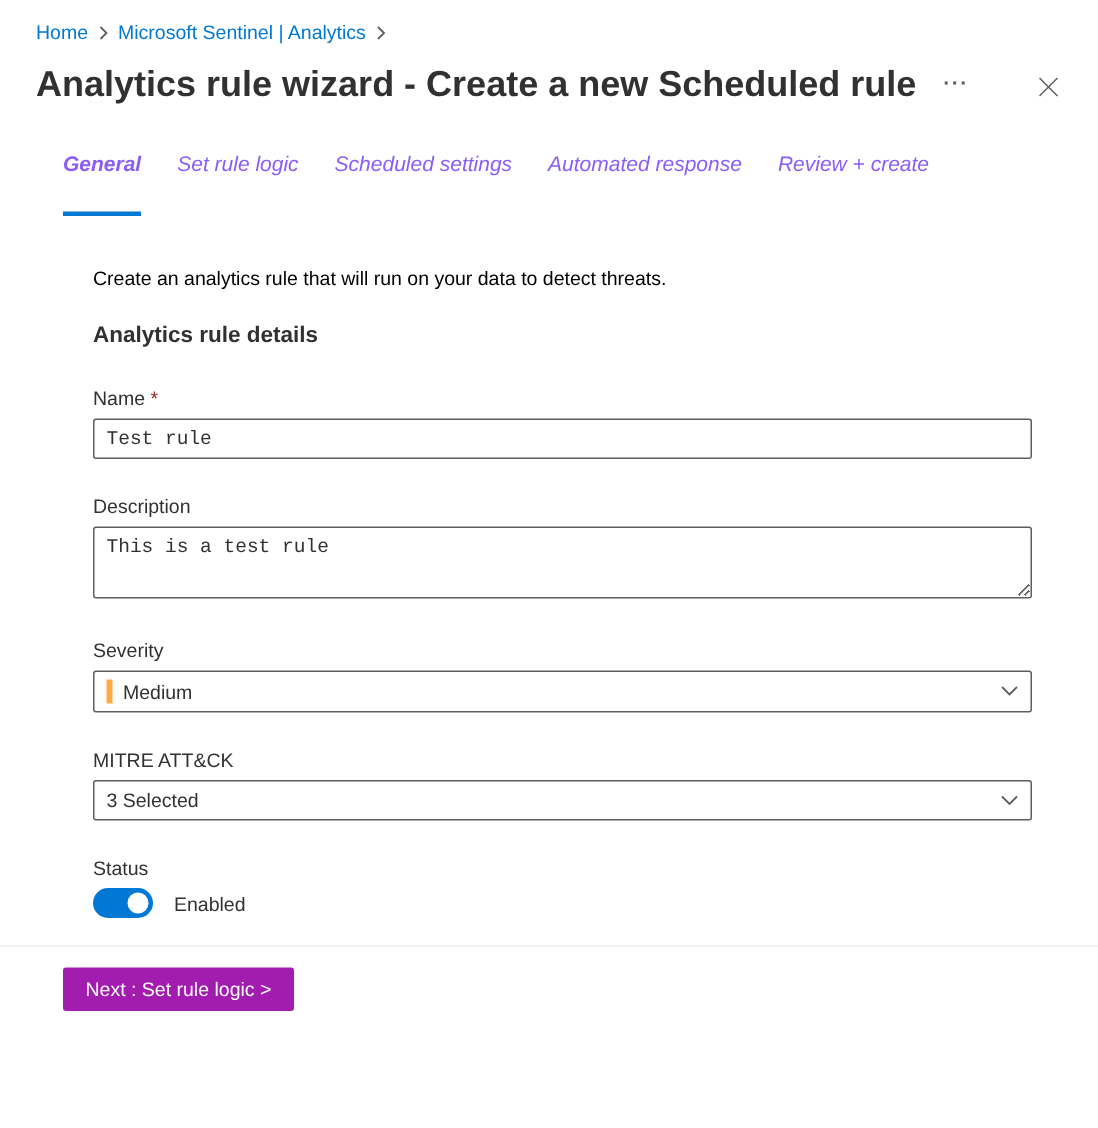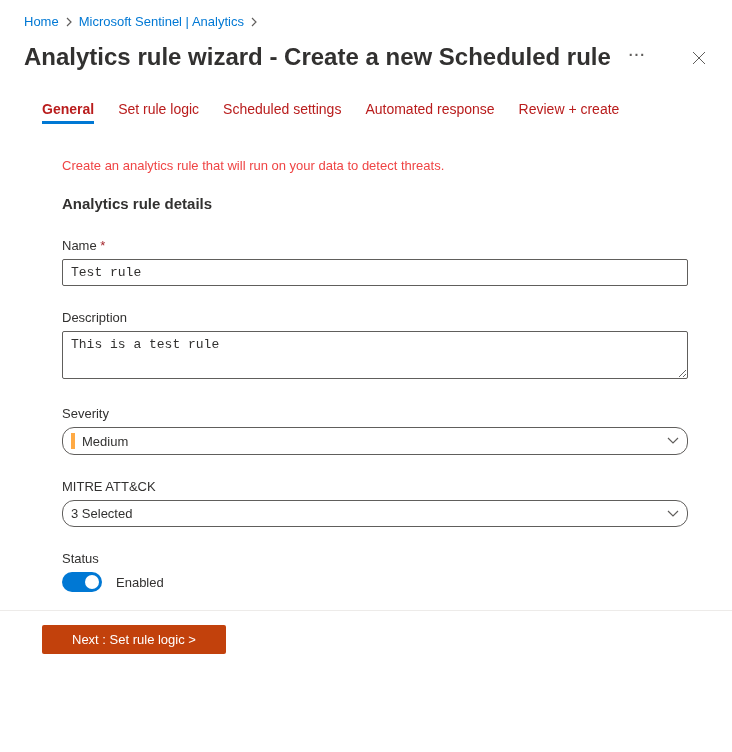--- a/index.html
+++ b/index.html
@@ -50,50 +50,51 @@
     }
     .tabs {
       display: flex;
       gap: 24px;
       padding-left: 18px;
       border-bottom: none;
       margin-bottom: 34px;
     }
     .tab {
       font-size: 14px;
-      color: #b91c1c;
-      padding: 0 0 4px;
+      color: #8b5cf6;
+      padding: 0 0 24px;
       cursor: pointer;
       border-bottom: 2px solid transparent;
+      font-style: italic;
     }
     .tab.active {
       font-weight: 600;
       border-bottom: 3px solid #0078d4;
     }
     .form-area { padding-left: 38px; padding-right: 20px; }
-    .intro { font-size: 13px; color: #ef4444; margin-bottom: 22px; }
+    .intro { font-size: 13px; color: #000000; margin-bottom: 22px; }
     .section-title { font-size: 15px; font-weight: 600; margin-bottom: 26px; }
     .field { margin-bottom: 24px; }
     .field-label { font-size: 13px; color: #323130; margin-bottom: 6px; display: block; }
     .required { color: #a4262c; }
     .text-input {
       width: 100%;
       border: 1px solid #605e5c;
       border-radius: 2px;
       padding: 5px 8px;
       font-size: 13px;
       font-family: Liberation Mono, monospace;
       color: #323130;
       outline: none;
     }
     .textarea { height: 48px; resize: both; }
     .select-wrap {
       width: 100%;
       border: 1px solid #605e5c;
-      border-radius: 12px;
+      border-radius: 2px;
       padding: 5px 8px;
       font-size: 13px;
       display: flex;
       align-items: center;
       justify-content: space-between;
       cursor: pointer;
       background: #fff;
     }
     .sev-left { display: flex; align-items: center; gap: 7px; }
     .sev-bar { width: 4px; height: 16px; background: #ffaa44; display: inline-block; }
@@ -109,24 +110,24 @@
     }
     .status-label { font-size: 13px; }
     .footer {
       border-top: 1px solid #edebe9;
       padding: 14px 0 0 18px;
       margin-top: 10px;
       margin-left:-24px; margin-right:-24px;
       padding-left: 42px;
     }
     .primary-btn {
-      background: #c2410c;
+      background: #a21caf;
       color: #fff;
       border: none;
-      padding: 7px 30px;
+      padding: 7px 15px;
       font-size: 13px;
       font-family: inherit;
       cursor: pointer;
       border-radius: 2px;
     }
   </style>
 </head>
 <body>
 
 <div class="container">

